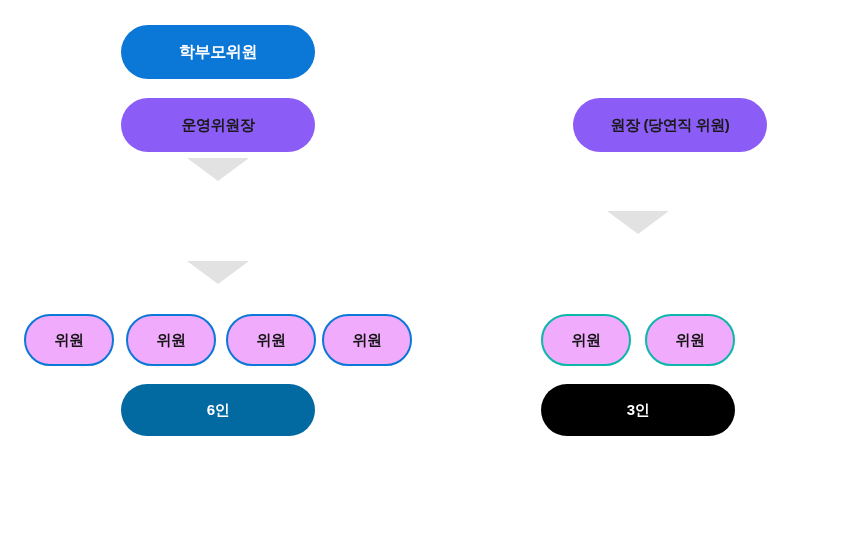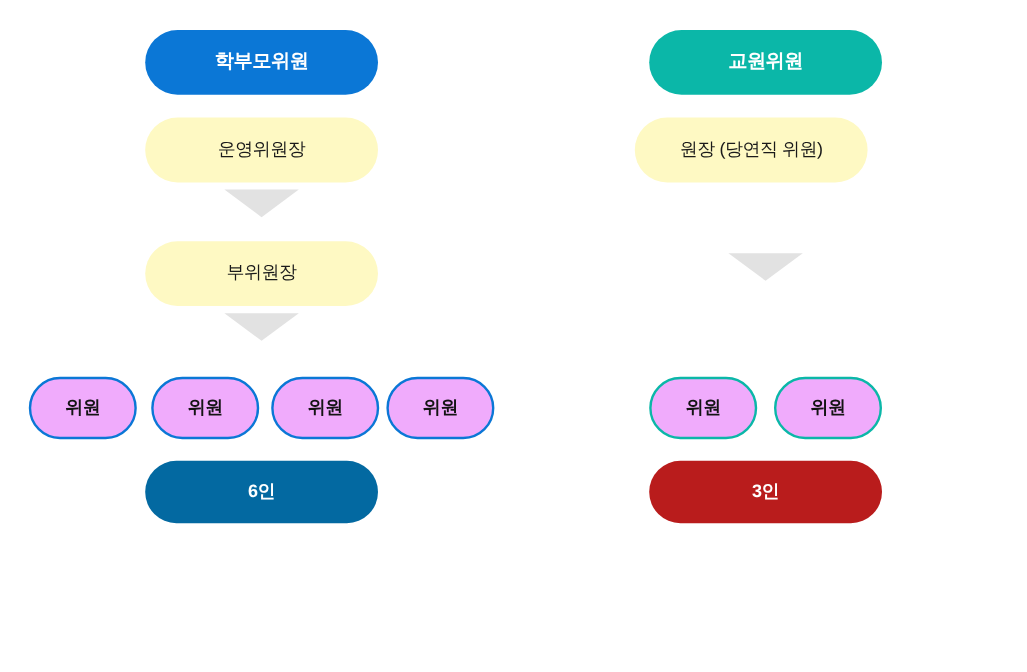--- a/index.html
+++ b/index.html
@@ -43,38 +43,38 @@
     color: #ffffff;
     letter-spacing: -0.4px;
   }
   .hdr-pill.parent  { background: #0b77d6; }
   .hdr-pill.teacher { background: #0bb7a8; }
 
   .soft-pill {
     width: 194px;
     height: 54px;
     border-radius: 27px;
-    background: #fef9c3;
+    background: #8b5cf6;
     color: #1a1a1a;
     font-size: 15px;
-    font-weight: 400;
+    font-weight: 700;
     letter-spacing: -0.4px;
   }
 
   .count-pill {
     width: 194px;
     height: 52px;
     border-radius: 26px;
     font-size: 15px;
     font-weight: 700;
     color: #ffffff;
     letter-spacing: -0.3px;
   }
   .count-pill.parent  { background: #0369a1; }
-  .count-pill.teacher { background: #b91c1c; }
+  .count-pill.teacher { background: #000000; }
 
   .member-pill {
     width: 90px;
     height: 52px;
     border-radius: 26px;
     background: #f0abfc;
     font-size: 15px;
     font-weight: 600;
     color: #141414;
     letter-spacing: -0.4px;
@@ -111,34 +111,32 @@
 <body>
 
 <div id="diagram">
 
   <div class="node hdr-pill parent" style="left:121px; top:25px;">학부모위원</div>
 
   <div class="node soft-pill" style="left:121px; top:98px;">운영위원장</div>
 
   <div class="arrow-down" style="left:187px; top:158px;"></div>
 
-  <div class="node soft-pill" style="left:121px; top:201px;">부위원장</div>
 
   <div class="arrow-down" style="left:187px; top:261px;"></div>
 
   <div class="node member-pill parent" style="left:24px; top:314px;">위원</div>
   <div class="node member-pill parent" style="left:126px; top:314px;">위원</div>
   <div class="node member-pill parent" style="left:226px; top:314px;">위원</div>
   <div class="node member-pill parent" style="left:322px; top:314px;">위원</div>
 
   <div class="node count-pill parent" style="left:121px; top:384px;">6인</div>
 
-  <div class="node hdr-pill teacher" style="left:541px; top:25px;">교원위원</div>
 
-  <div class="node soft-pill" style="left:529px; top:98px;">원장 (당연직 위원)</div>
+  <div class="node soft-pill" style="left:573px; top:98px;">원장 (당연직 위원)</div>
 
   <div class="arrow-down" style="left:607px; top:211px;"></div>
 
   <div class="node member-pill teacher" style="left:541px; top:314px;">위원</div>
   <div class="node member-pill teacher" style="left:645px; top:314px;">위원</div>
 
   <div class="node count-pill teacher" style="left:541px; top:384px;">3인</div>
 
 
 </div>

